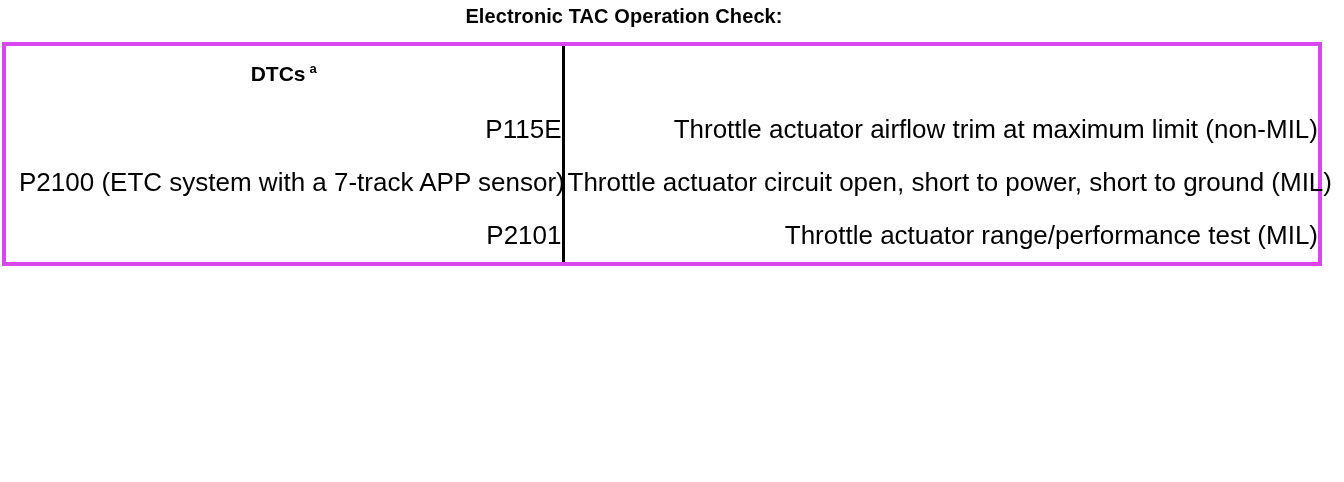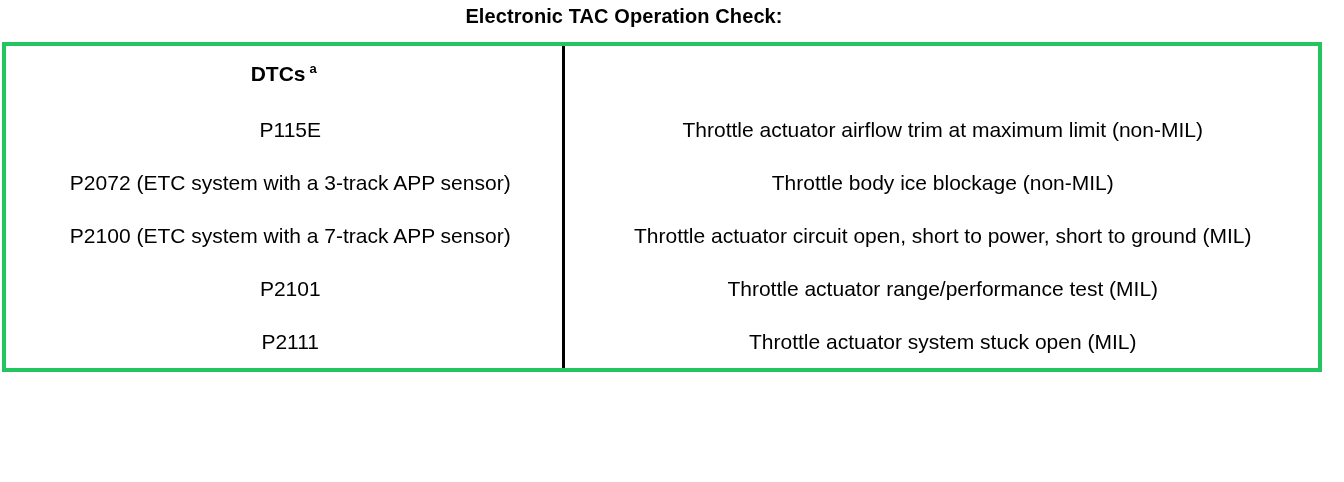--- a/index.html
+++ b/index.html
@@ -32,21 +32,21 @@
     font-size: 20px;
     font-weight: bold;
     letter-spacing: 0.1px;
     white-space: nowrap;
   }
   .table-wrap {
     position: absolute;
     left: 2px;
     top: 42px;
     width: 1320px;
-    border: 4px solid #22c55e;
+    border: 4px solid #d946ef;
     box-sizing: border-box;
     background: #eab308;
   }
   table.dtc-table {
     border-collapse: collapse;
     table-layout: fixed;
     width: 100%;
     background: #ffffff;
   }
   table.dtc-table col.col-dtc { width: 557px; }
@@ -76,23 +76,23 @@
   }
   .sup-a {
     font-size: 13px;
     font-weight: bold;
     vertical-align: super;
     line-height: 0;
     padding-left: 4px;
   }
   .body-row td {
     height: 53px;
-    font-size: 21px;
+    font-size: 26px;
     font-weight: normal;
-    text-align: center;
+    text-align: right;
     white-space: nowrap;
     border-bottom: 2px solid #000000;
   }
   .body-row:last-child td {
     border-bottom: 0;
   }
   .body-row td.cell-dtc {
     padding-left: 13px;
     border-right: 3px solid #000000;
   }
@@ -118,32 +118,24 @@
           <th class="head-dtc"><span>DTCs</span><span class="sup-a">a</span></th>
           <th class="head-blank"><span></span></th>
         </tr>
       </thead>
       <tbody>
         <tr class="body-row">
           <td class="cell-dtc">P115E</td>
           <td class="cell-desc">Throttle actuator airflow trim at maximum limit (non-MIL)</td>
         </tr>
         <tr class="body-row">
-          <td class="cell-dtc">P2072 (ETC system with a 3-track APP sensor)</td>
-          <td class="cell-desc">Throttle body ice blockage (non-MIL)</td>
-        </tr>
-        <tr class="body-row">
           <td class="cell-dtc">P2100 (ETC system with a 7-track APP sensor)</td>
           <td class="cell-desc">Throttle actuator circuit open, short to power, short to ground (MIL)</td>
         </tr>
         <tr class="body-row">
           <td class="cell-dtc">P2101</td>
           <td class="cell-desc">Throttle actuator range/performance test (MIL)</td>
-        </tr>
-        <tr class="body-row">
-          <td class="cell-dtc">P2111</td>
-          <td class="cell-desc">Throttle actuator system stuck open (MIL)</td>
         </tr>
       </tbody>
     </table>
   </div>
 
 </div>
 
 </body></html>

